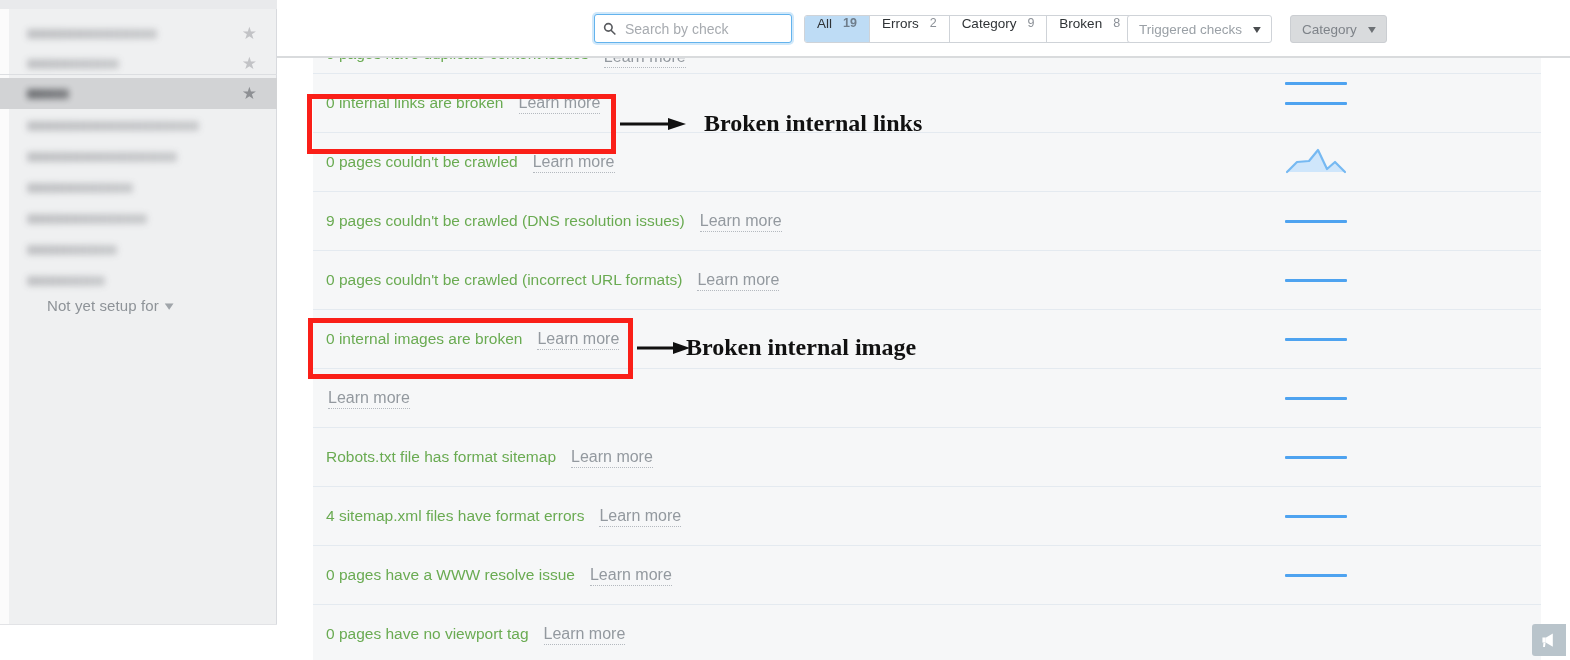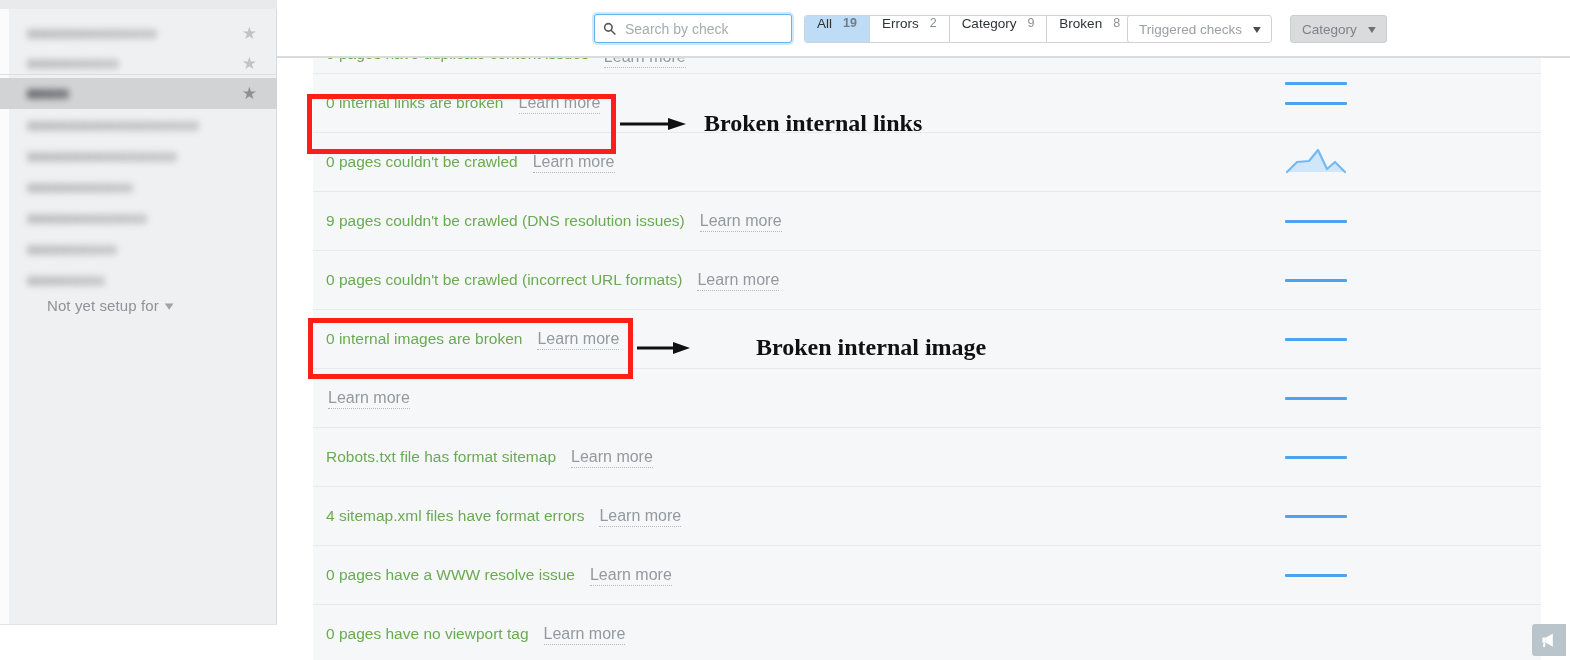--- a/index.html
+++ b/index.html
@@ -299,21 +299,21 @@
     position: absolute;
     font-family: "Liberation Serif", serif;
     font-weight: bold;
     font-size: 24px;
     color: #111111;
     white-space: nowrap;
     pointer-events: none;
     margin-left: 24px;
   }
   #anno-text-1 { left: 680px; top: 110px; }
-  #anno-text-2 { left: 732px; top: 334px; }
+  #anno-text-2 { left: 662px; top: 334px; }
 
   
   #feedback-btn {
     position: absolute;
     right: 4px;
     bottom: 4px;
     width: 34px; height: 32px;
     background: #b9c4cb;
     border-radius: 3px 0 0 3px;
     display: flex;

